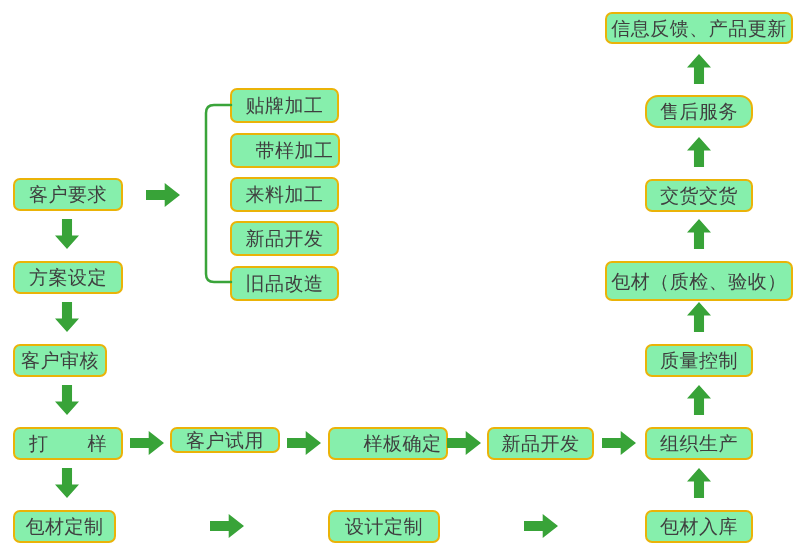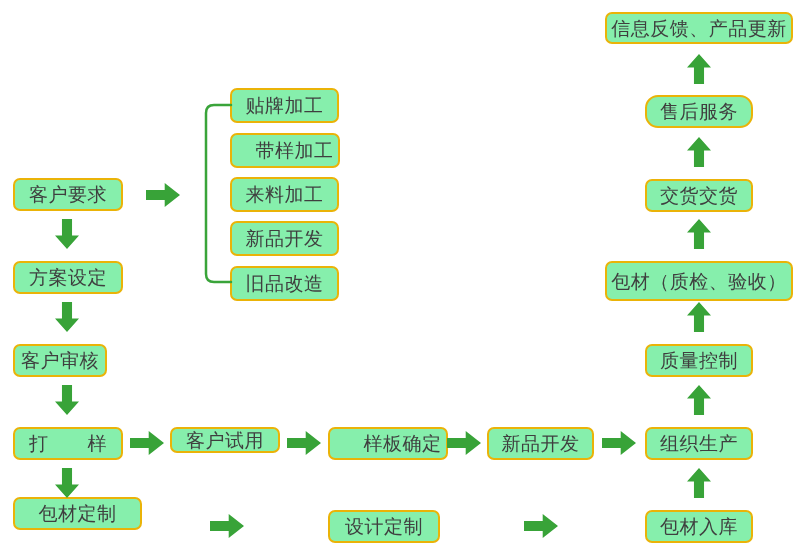--- a/index.html
+++ b/index.html
@@ -43,21 +43,21 @@
 </style>
 </head>
 <body>
 
 <div class="canvas">
 
   <div class="node" style="left:13px; top:178px; width:110px; height:33px;">客户要求</div>
   <div class="node" style="left:13px; top:261px; width:110px; height:33px;">方案设定</div>
   <div class="node" style="left:13px; top:344px; width:94px; height:33px;">客户审核</div>
   <div class="node" style="left:13px; top:427px; width:110px; height:33px;">打　　样</div>
-  <div class="node" style="left:13px; top:497px; width:129px; height:33px;">包材定制</div>
+  <div class="node" style="left:13px; top:510px; width:103px; height:33px;">包材定制</div>
 
   <div class="node" style="left:230px; top:88px; width:109px; height:35px;">贴牌加工</div>
   <div class="node" style="left:230px; top:133px; width:110px; height:35px;padding-left:19px;">带样加工</div>
   <div class="node" style="left:230px; top:177px; width:109px; height:35px;">来料加工</div>
   <div class="node" style="left:230px; top:221px; width:109px; height:35px;">新品开发</div>
   <div class="node" style="left:230px; top:266px; width:109px; height:35px;">旧品改造</div>
 
   <svg class="bracket" style="left:195px; top:94px;" width="40" height="200" viewBox="0 0 40 200">
     <path d="M 36 11 L 19 11 Q 11 11 11 19 L 11 180 Q 11 188 19 188 L 36 188" fill="none" stroke="#3aa43a" stroke-width="2.5" stroke-linejoin="round" stroke-linecap="round"></path>
   </svg>

